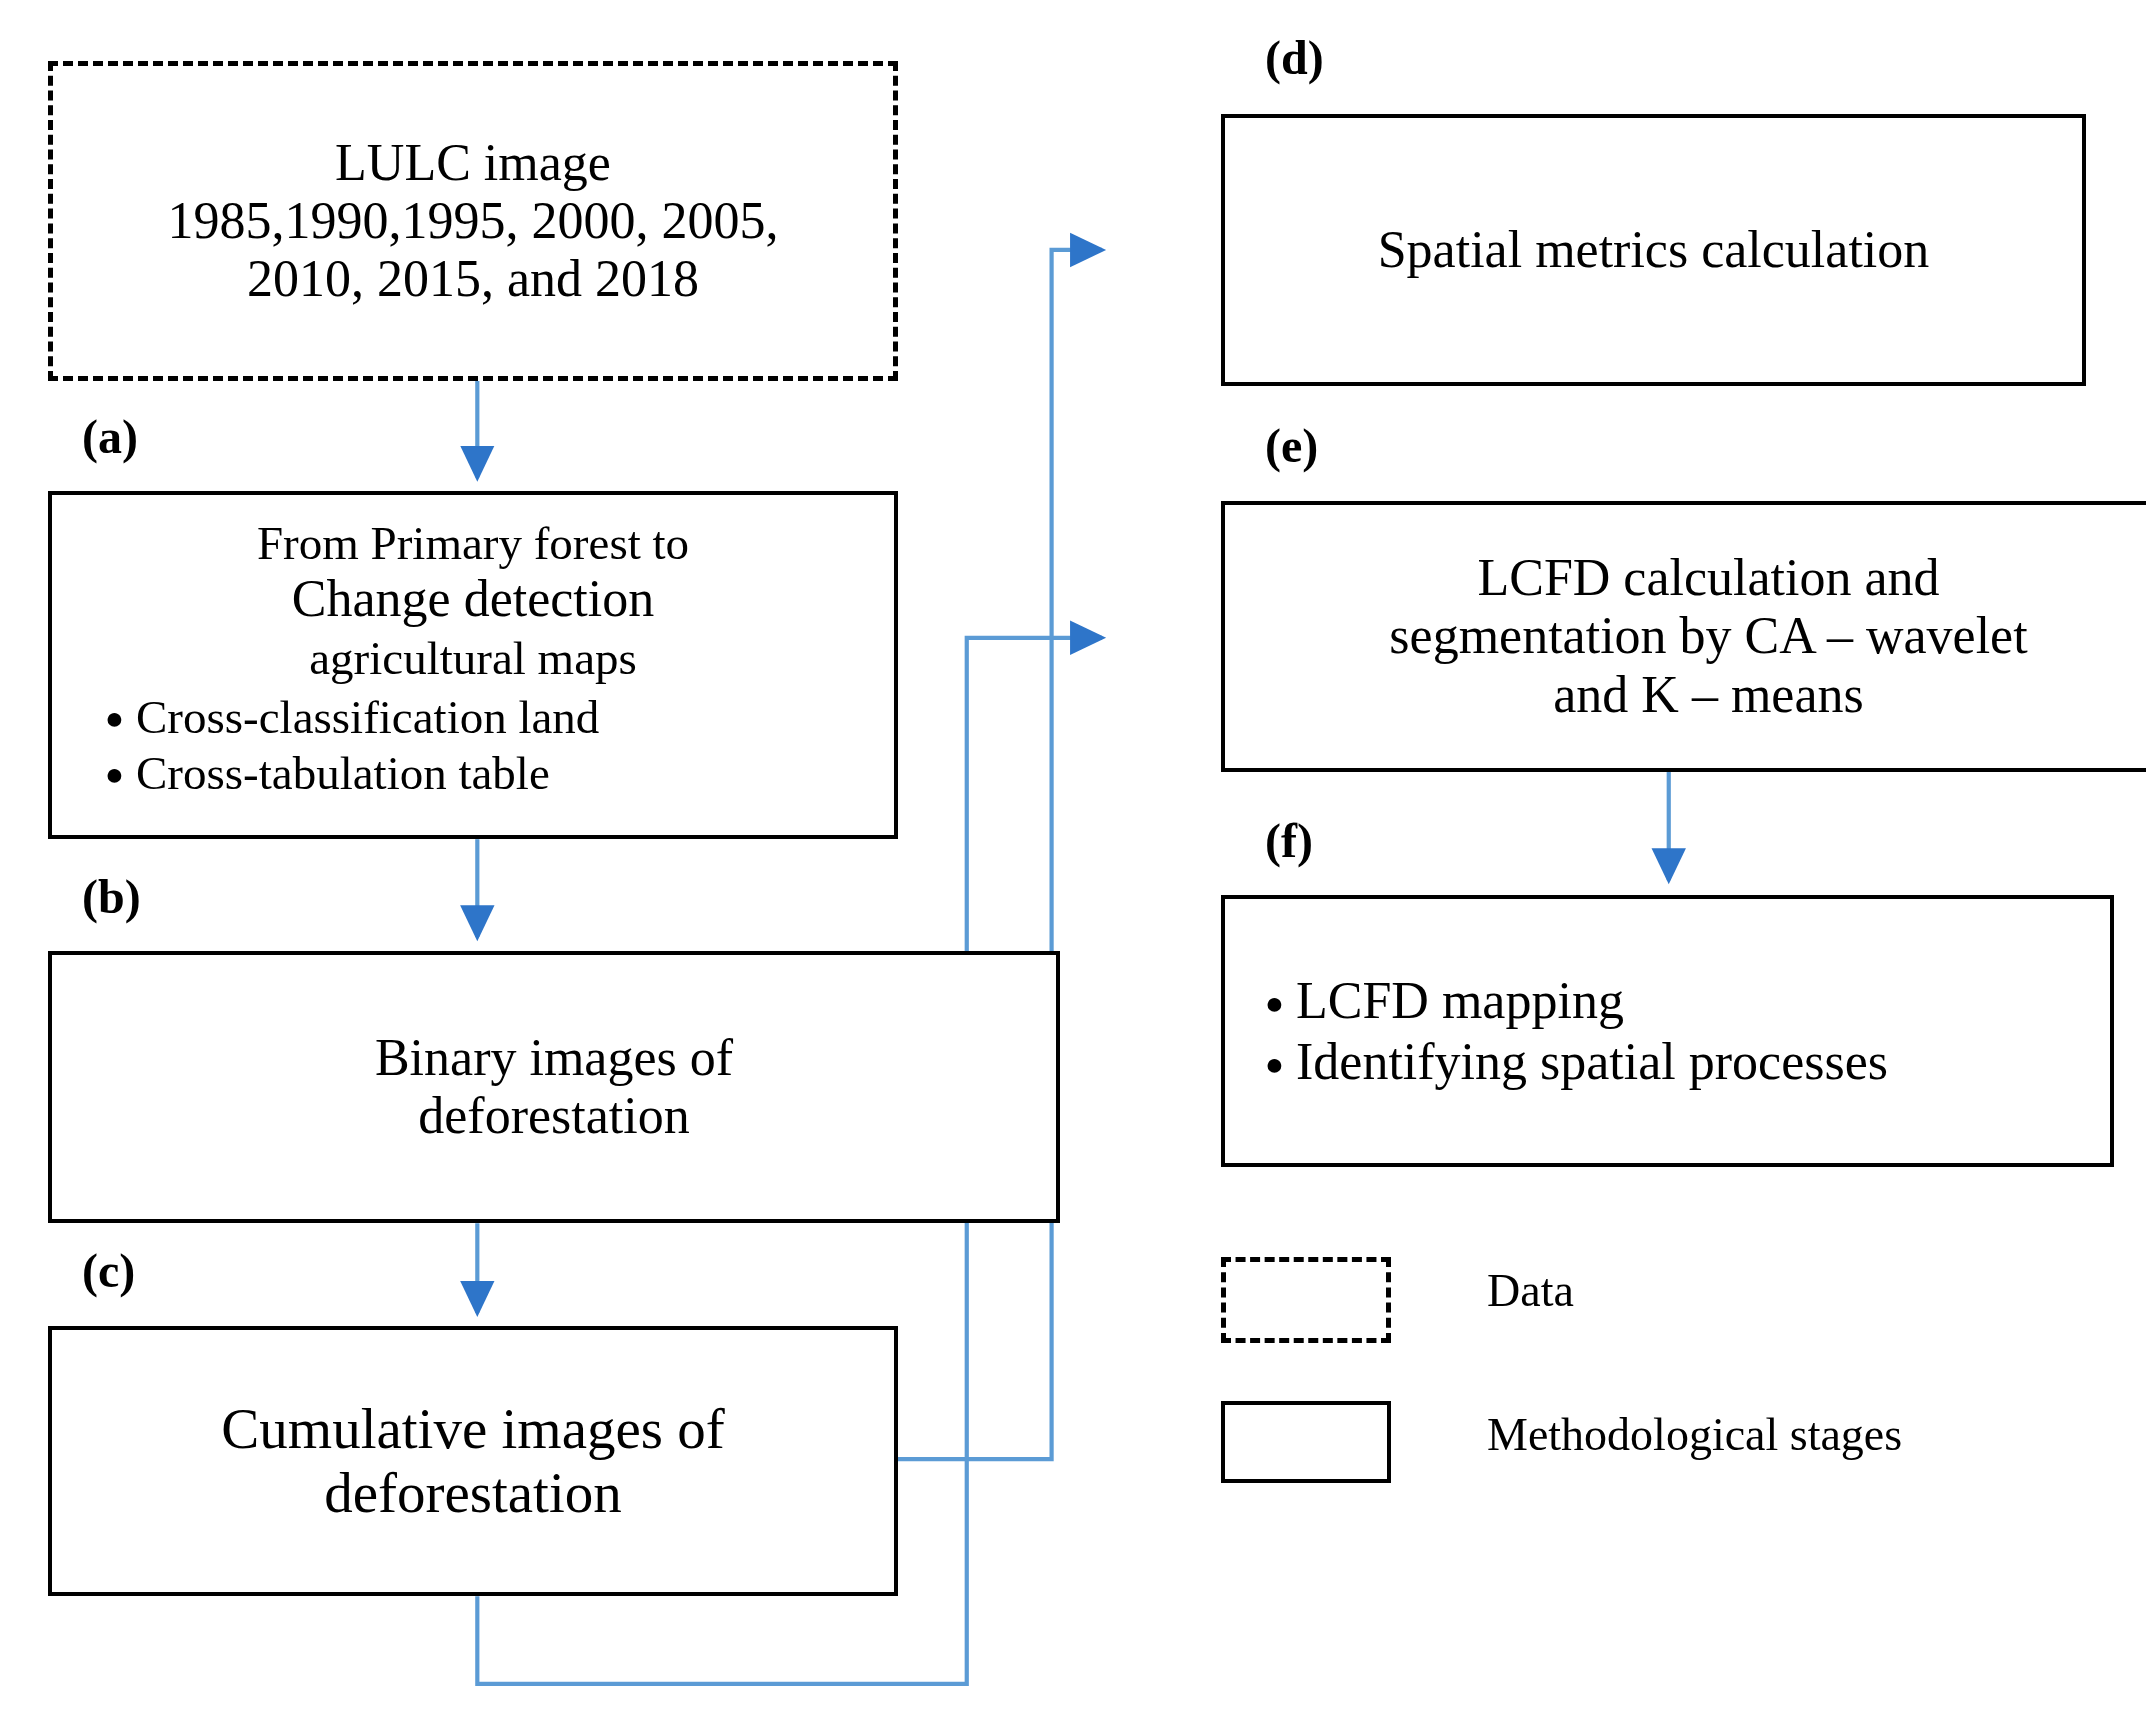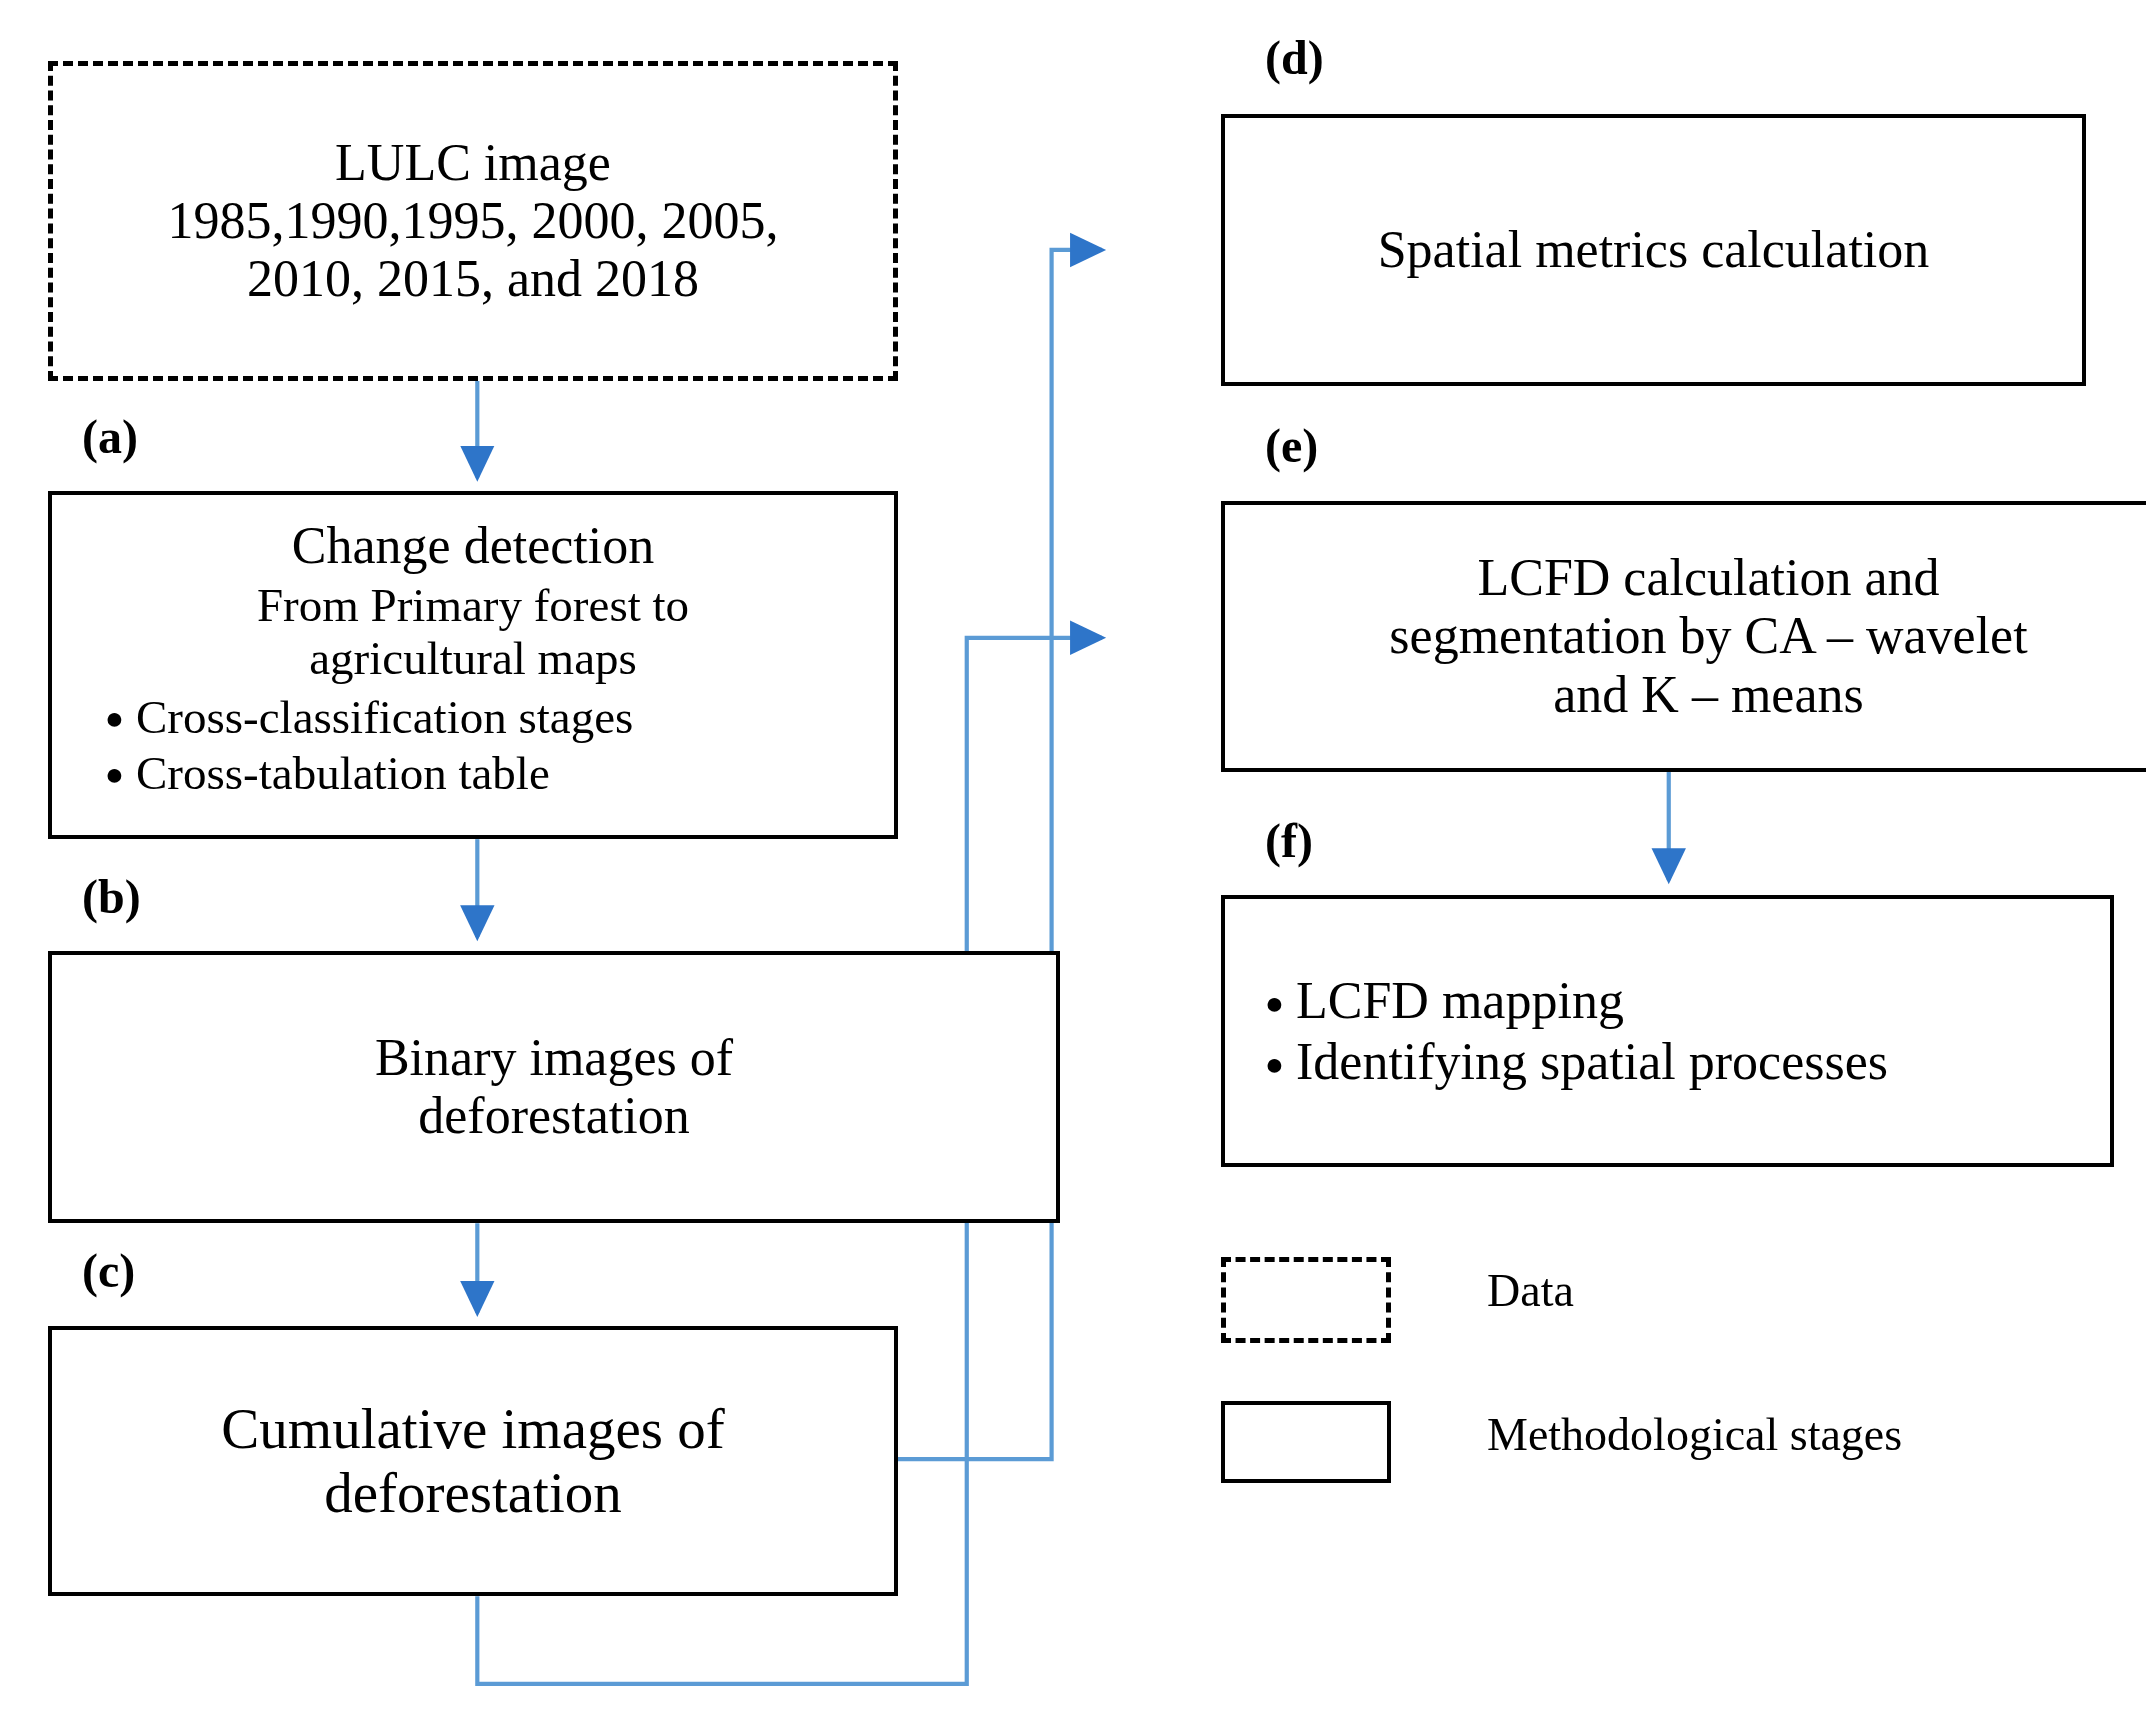--- a/index.html
+++ b/index.html
@@ -144,27 +144,27 @@
   <div class="node dashed" style="left:48px; top:61px; width:850px; height:320px; font-size:52px;">
     <span class="line">LULC image</span>
     <span class="line">1985,1990,1995, 2000, 2005,</span>
     <span class="line">2010, 2015, and  2018</span>
   </div>
 
   <span class="tag" style="left:82px; top:413px;">(a)</span>
 
   <div class="node solid" style="left:48px; top:491px; width:850px; height:348px;
               font-size:47px; justify-content:flex-start; padding-top:22.4px;">
+    <span class="line">From Primary forest to</span>
     <span class="line" style="font-size:52px; margin-bottom:3.7px;">Change detection</span>
-    <span class="line">From Primary forest to</span>
     <span class="line">agricultural maps</span>
     <div class="bullets" style="padding-left:41px; margin-top:5.6px;">
       <div class="bullet-row">
         <span class="bullet-dot">●</span>
-        <span>Cross-classification stages</span>
+        <span>Cross-classification land</span>
       </div>
       <div class="bullet-row">
         <span class="bullet-dot">●</span>
         <span>Cross-tabulation table</span>
       </div>
     </div>
   </div>
 
   <span class="tag" style="left:82px; top:873px;">(b)</span>
 

